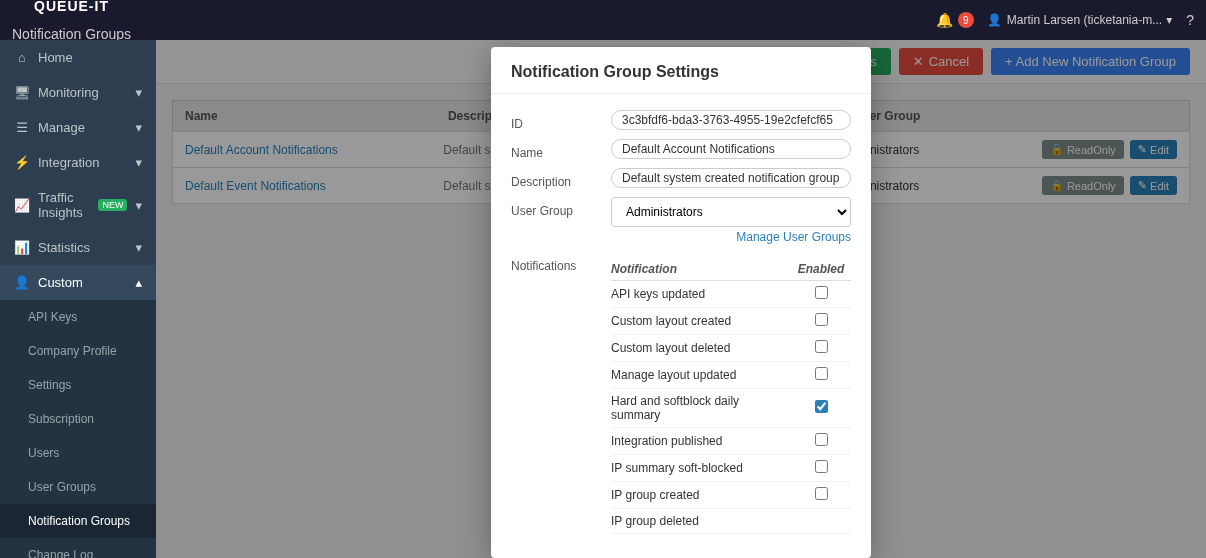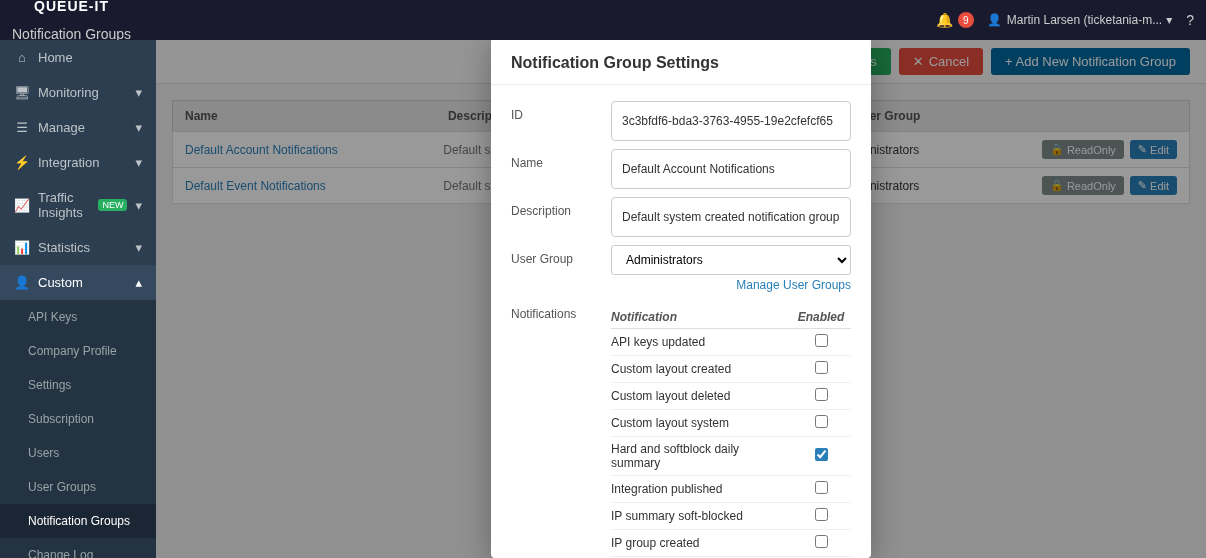--- a/index.html
+++ b/index.html
@@ -40,21 +40,21 @@
     .new-badge { background: #27ae60; color: #fff; font-size: 9px; padding: 1px 4px; border-radius: 3px; }
 
     
     .main-content { flex: 1; background: #f0f0f0; padding: 0; position: relative; overflow: hidden; }
 
     
     .action-bar { background: #f8f8f8; border-bottom: 1px solid #ddd; padding: 8px 16px; display: flex; justify-content: flex-end; gap: 8px; }
     .btn { padding: 6px 14px; border: none; border-radius: 3px; cursor: pointer; font-size: 13px; display: flex; align-items: center; gap: 5px; }
     .btn-success { background: #27ae60; color: #fff; }
     .btn-danger { background: #e74c3c; color: #fff; }
-    .btn-primary { background: #0369a1; color: #fff; }
+    .btn-primary { background: #3b82f6; color: #fff; }
 
     
     .table-area { padding: 16px; }
     .table-header { display: flex; gap: 0; background: #e8e8e8; border: 1px solid #ccc; border-bottom: none; }
     .th { padding: 8px 12px; font-weight: 600; font-size: 12px; color: #555; flex: 1; }
     .th.name-col { flex: 2; }
     .th.desc-col { flex: 2; }
     .th.ug-col { flex: 1.5; }
     .th.actions-col { flex: 1; text-align: right; }
     .table-row-item { display: flex; align-items: center; background: #fff; border: 1px solid #ddd; border-bottom: none; }
@@ -66,21 +66,21 @@
     .td.actions-col { flex: 1; display: flex; justify-content: flex-end; gap: 6px; }
     .btn-sm { padding: 3px 8px; font-size: 11px; border: none; border-radius: 3px; cursor: pointer; display: flex; align-items: center; gap: 3px; }
     .btn-readonly { background: #7f8c8d; color: #fff; }
     .btn-edit { background: #2980b9; color: #fff; }
 
     
     .modal-overlay { position: absolute; top: 0; left: 0; right: 0; bottom: 0; background: rgba(0,0,0,0.4); display: flex; justify-content: center; align-items: flex-end; padding-top: 10px; z-index: 100; }
     .modal { background: #fff; border-radius: 4px; width: 380px; max-height: 520px; overflow-y: auto; box-shadow: 0 5px 30px rgba(0,0,0,0.3); }
     .modal-title { padding: 16px 20px 12px; font-size: 16px; font-weight: 600; color: #333; border-bottom: 1px solid #eee; }
     .modal-body { padding: 16px 20px; }
-    .form-control { width: 100%; padding: 12px 10px; border: 1px solid #ccc; border-radius: 4px; font-size: 12px; color: #333; }
+    .form-control { width: 100%; padding: 2px 10px; border: 1px solid #ccc; border-radius: 14px; font-size: 12px; color: #333; }
     .form-select { width: 100%; padding: 6px 10px; border: 1px solid #ccc; border-radius: 3px; font-size: 12px; background: #fff; }
     .manage-link { color: #2980b9; font-size: 12px; text-align: right; display: block; margin-top: 3px; cursor: pointer; }
     .notif-table { width: 100%; border-collapse: collapse; margin-top: 6px; }
     .notif-table th { font-size: 12px; font-weight: 600; color: #555; padding: 4px 0; text-align: left; border-bottom: 1px solid #ddd; font-style: italic; }
     .notif-table th.enabled-col { text-align: center; width: 60px; }
     .notif-table td { font-size: 12px; color: #333; padding: 5px 0; border-bottom: 1px solid #f0f0f0; }
     .notif-table td.enabled-col { text-align: center; }
     .checkbox { width: 13px; height: 13px; cursor: pointer; }
     .checkbox-checked { accent-color: #2980b9; }
     .form-row { display: flex; align-items: flex-start; margin-bottom: 8px; }
@@ -304,21 +304,21 @@
                     </tr>
                     <tr>
                       <td>Custom layout created</td>
                       <td class="enabled-col"><input type="checkbox" class="checkbox" style=""></td>
                     </tr>
                     <tr>
                       <td>Custom layout deleted</td>
                       <td class="enabled-col"><input type="checkbox" class="checkbox" style=""></td>
                     </tr>
                     <tr>
-                      <td>Custom layout system</td>
+                      <td>Manage layout updated</td>
                       <td class="enabled-col"><input type="checkbox" class="checkbox" style=""></td>
                     </tr>
                     <tr>
                       <td>Hard and softblock daily summary</td>
                       <td class="enabled-col"><input type="checkbox" class="checkbox checkbox-checked" checked="" style=""></td>
                     </tr>
                     <tr>
                       <td>Integration published</td>
                       <td class="enabled-col"><input type="checkbox" class="checkbox" style=""></td>
                     </tr>

